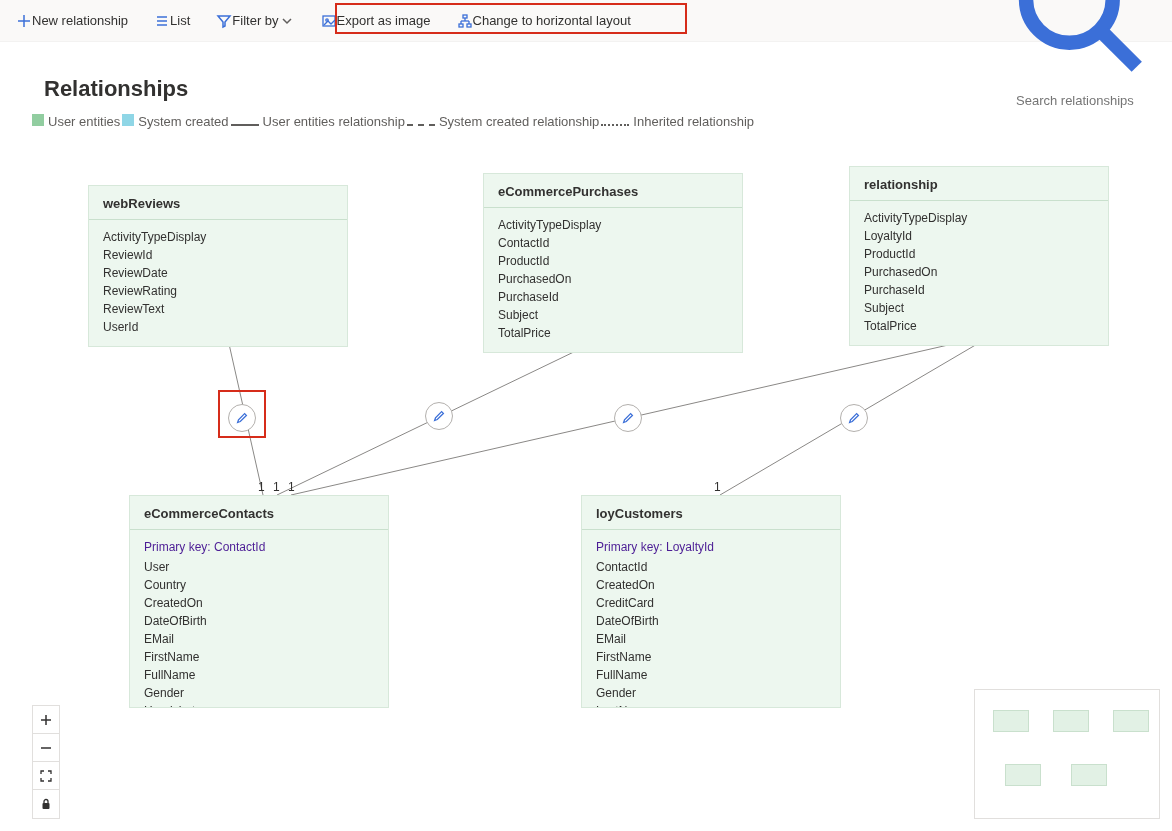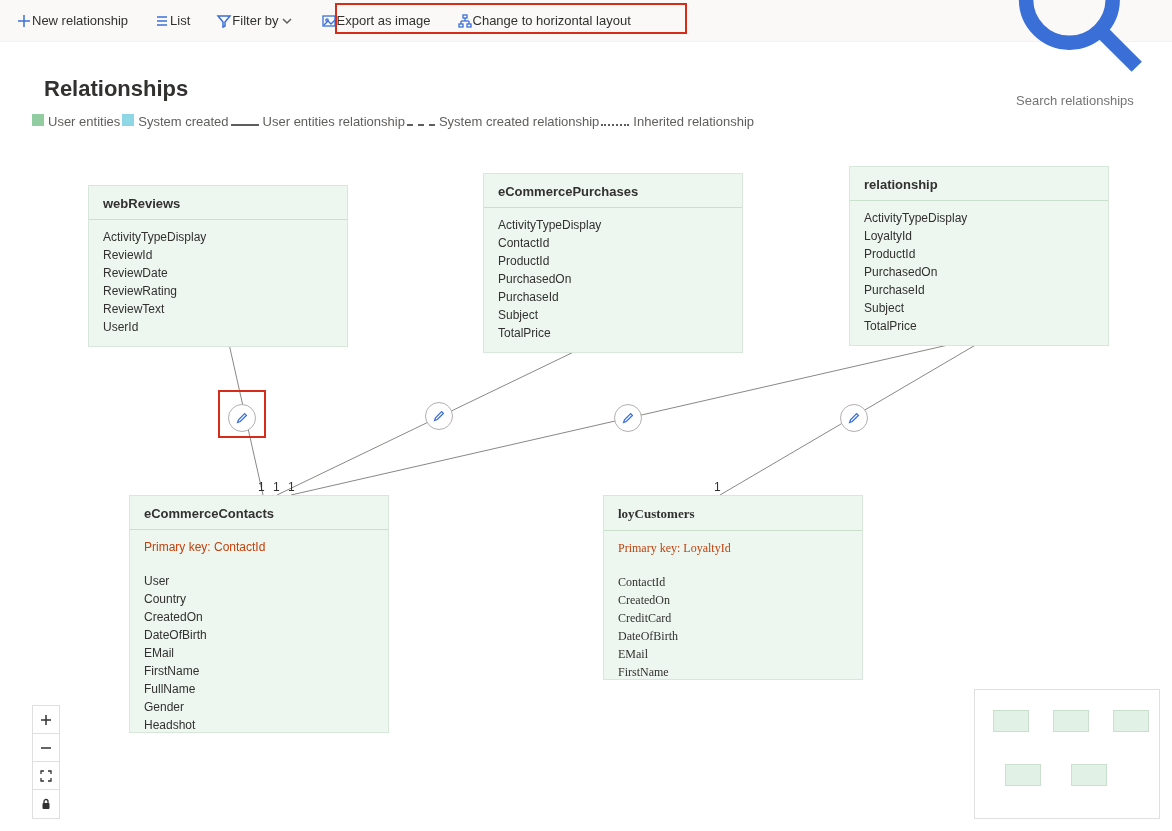--- a/index.html
+++ b/index.html
@@ -27,21 +27,21 @@
   .line-dash { border-top-style:dashed; }
   .line-dot { border-top-style:dotted; }
 
   
   .canvas { position:absolute; left:0; top:160px; right:0; bottom:0; }
   .canvas svg.lines { position:absolute; left:0; top:0; width:100%; height:100%; pointer-events:none; }
 
   .entity { position:absolute; background:#edf7ef; border:1px solid #d7e8da; width:260px; font-size:12px; }
   .entity .title { font-weight:600; padding:10px 14px 8px 14px; border-bottom:1px solid #c9e0cd; font-size:13px; }
   .entity .fields { padding:8px 14px 10px 14px; line-height:1.5; color:#323130; }
-  .entity .pk { color:#c2410c; margin-bottom:16px; }
+  .entity .pk { color:#4c1d95; margin-bottom:2px; }
   .entity .field { white-space:nowrap; }
 
   .edit-bubble { position:absolute; width:28px; height:28px; border-radius:50%; background:#fff; border:1px solid #b3b0ad; display:flex; align-items:center; justify-content:center; cursor:pointer; }
   .edit-bubble svg { width:14px; height:14px; stroke:#3b6fd8; }
 
   .card-mult { position:absolute; font-size:12px; color:#323130; }
 
   
   .zoom-ctl { position:absolute; left:32px; bottom:12px; width:28px; display:flex; flex-direction:column; border:1px solid #e1dfdd; background:#fff; }
   .zoom-ctl button { border:none; background:#fff; height:28px; cursor:pointer; font-size:14px; color:#323130; border-bottom:1px solid #e1dfdd; display:flex; align-items:center; justify-content:center;}
@@ -175,38 +175,38 @@
       <div class="field">ActivityTypeDisplay</div>
       <div class="field">LoyaltyId</div>
       <div class="field">ProductId</div>
       <div class="field">PurchasedOn</div>
       <div class="field">PurchaseId</div>
       <div class="field">Subject</div>
       <div class="field">TotalPrice</div>
     </div>
   </div>
 
-  <div class="entity" style="left:129px; top:335px; height:238px; overflow:hidden;">
+  <div class="entity" style="left:129px; top:335px; height:213px; overflow:hidden;">
     <div class="title">eCommerceContacts</div>
     <div class="fields">
       <div class="pk">Primary key: ContactId</div>
       <div class="field">User</div>
       <div class="field">Country</div>
       <div class="field">CreatedOn</div>
       <div class="field">DateOfBirth</div>
       <div class="field">EMail</div>
       <div class="field">FirstName</div>
       <div class="field">FullName</div>
       <div class="field">Gender</div>
       <div class="field">Headshot</div>
 
     </div>
   </div>
 
-  <div class="entity" style="left:603px; top:335px; height:185px; overflow:hidden;font-family:Liberation Serif, serif;">
+  <div class="entity" style="left:581px; top:335px; height:213px; overflow:hidden;">
     <div class="title">loyCustomers</div>
     <div class="fields">
       <div class="pk">Primary key: LoyaltyId</div>
       <div class="field">ContactId</div>
       <div class="field">CreatedOn</div>
       <div class="field">CreditCard</div>
       <div class="field">DateOfBirth</div>
       <div class="field">EMail</div>
       <div class="field">FirstName</div>
       <div class="field">FullName</div>

